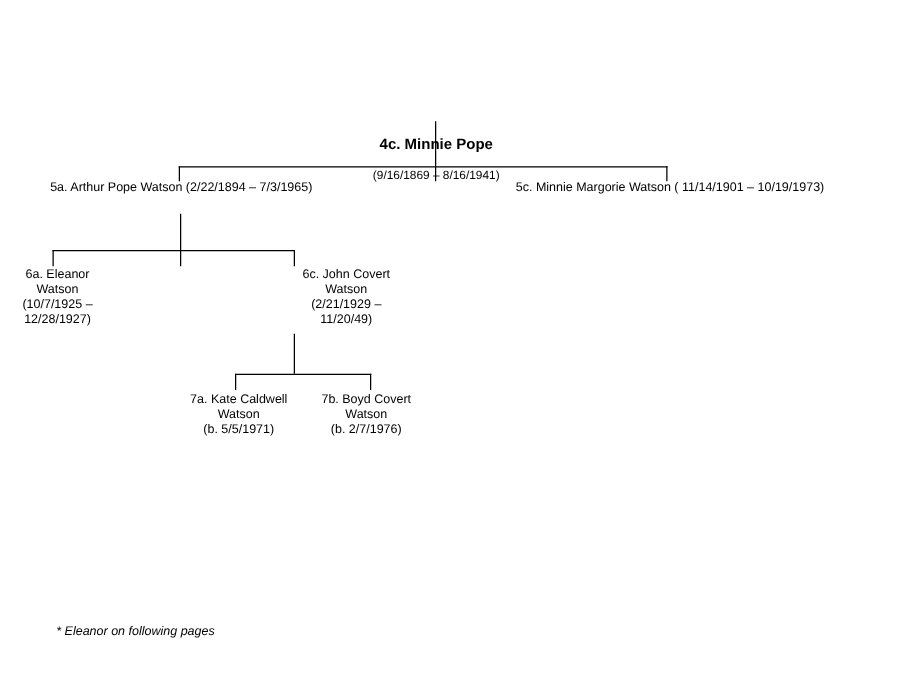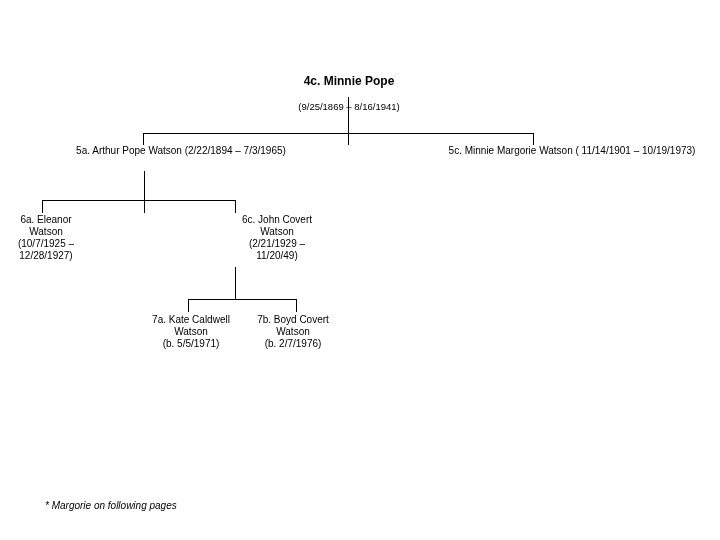--- a/index.html
+++ b/index.html
@@ -28,27 +28,28 @@
     text-align: center;
     font-size: 10px;
     line-height: 12px;
     white-space: pre-line;
   }
   .root-name {
     font-size: 12px;
     line-height: 15px;
     font-weight: bold;
     white-space: nowrap;
+    margin-top: 34px;
   }
   .root-dates {
     font-size: 9.5px;
     line-height: 12px;
     white-space: nowrap;
   }
-  .gen5 { white-space: nowrap; margin-left: 36px; }
+  .gen5 { white-space: nowrap; }
   .footnote {
     position: absolute;
     left: 45px;
     top: 500px;
     font-size: 10px;
     font-style: italic;
     white-space: nowrap;
   }
 </style>
 </head>
@@ -66,21 +67,21 @@
   <div class="line v" style="left:42px; top:200px; height:13px;"></div>
   <div class="line v" style="left:235px; top:200px; height:13px;"></div>
 
   <div class="line v" style="left:235px; top:267px; height:32px;"></div>
   <div class="line h" style="left:188px; top:299px; width:109px;"></div>
   <div class="line v" style="left:188px; top:299px; height:13px;"></div>
   <div class="line v" style="left:296px; top:299px; height:13px;"></div>
 
   <div class="node" style="left:349px; top:62px;">
     <div class="root-name">4c. Minnie Pope</div>
-    <div class="root-dates">(9/25/1869 – 8/16/1941)</div>
+    <div class="root-dates">(9/16/1869 – 8/16/1941)</div>
   </div>
 
   <div class="node gen5" style="left:145px; top:145px;">5a. Arthur Pope Watson
 (2/22/1894 – 7/3/1965)</div>
   <div class="node gen5" style="left:536px; top:145px;">5c. Minnie Margorie Watson
 ( 11/14/1901 – 10/19/1973)</div>
 
   <div class="node" style="left:46px; top:214px;">6a. Eleanor
 Watson
 (10/7/1925 –
@@ -90,15 +91,15 @@
 (2/21/1929 –
 11/20/49)</div>
 
   <div class="node" style="left:191px; top:314px;">7a. Kate Caldwell
 Watson
 (b. 5/5/1971)</div>
   <div class="node" style="left:293px; top:314px;">7b. Boyd Covert
 Watson
 (b. 2/7/1976)</div>
 
-  <div class="footnote">* Margorie on following pages</div>
+  <div class="footnote">* Eleanor on following pages</div>
 
 </div>
 
 </body></html>

